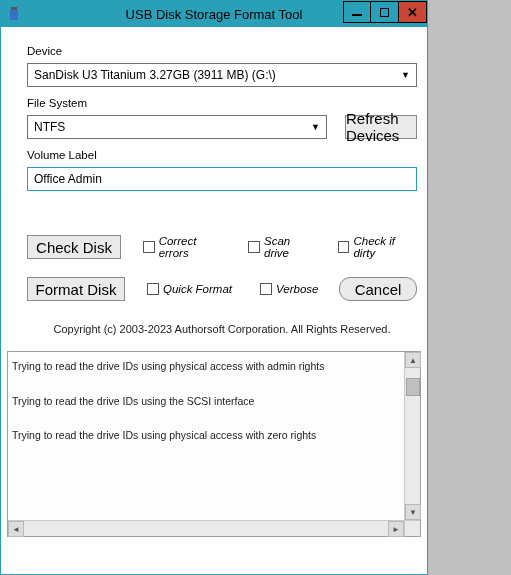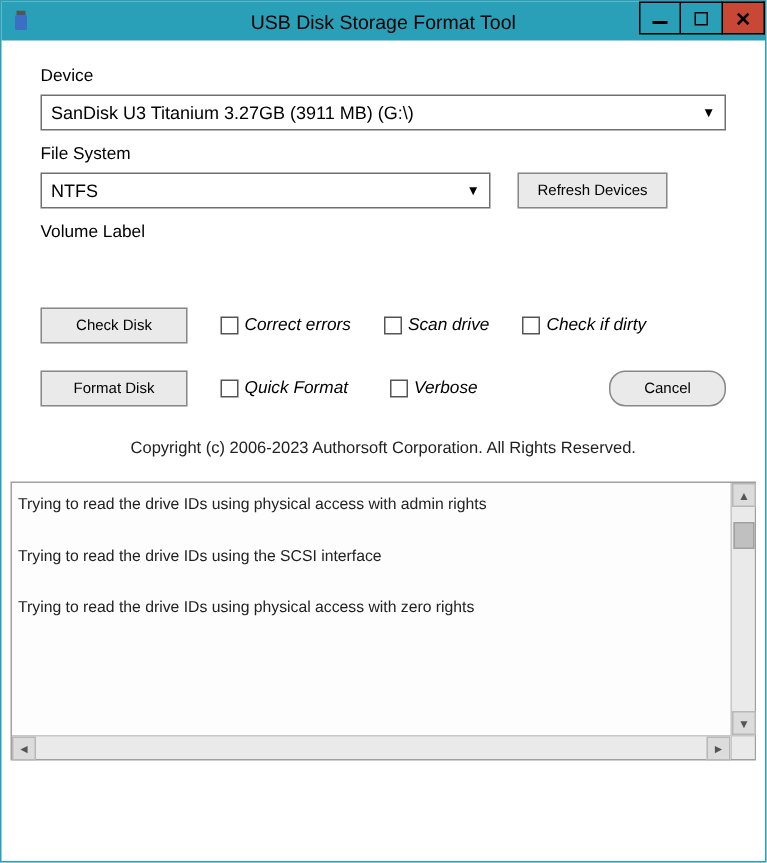--- a/index.html
+++ b/index.html
@@ -7,21 +7,21 @@
     margin: 0;
     padding: 0;
     font-family: "Segoe UI", Tahoma, sans-serif;
     font-size: 11.5px;
     background: #c0c0c0;
     width: 511px;
     height: 575px;
     overflow: hidden;
   }
   .window {
-    width: 511px;
+    width: 428px;
     height: 575px;
     background: #ffffff;
     border: 1px solid #2aa0b8;
     position: relative;
   }
   .titlebar {
     height: 26px;
     background: #2aa0b8;
     display: flex;
     align-items: center;
@@ -60,21 +60,21 @@
     font-weight: bold;
     background: #2aa0b8;
     cursor: default;
   }
   .winbtn:first-child { border-left: 1px solid #000; }
   .winbtn.close { background: #c84835; color: #000; }
   .winbtn .sq { width:9px; height:9px; border:1.5px solid #000; margin-top:1px; }
   .winbtn .min { width:10px; height:0; border-top:2px solid #000; margin-top:6px; }
 
   .content {
-    padding: 12px 26px 6px 26px;
+    padding: 12px 10px 6px 26px;
   }
   .label {
     margin: 10px 0 6px 0;
     color: #000;
   }
   .label.first { margin-top: 6px; }
 
   .dropdown {
     width: 100%;
     height: 24px;
@@ -97,21 +97,21 @@
   }
   .row-fs .dropdown { flex: 0 0 300px; }
   .btn {
     height: 24px;
     width: 100px;
     border: 1px solid #888;
     background: #eaeaea;
     display: flex;
     align-items: center;
     justify-content: center;
-    font-size: 10px;
+    font-size: 15px;
     cursor: default;
   }
   .textinput {
     width: 100%;
     height: 24px;
     border: 1px solid #2aa0b8;
     background: #fff;
     padding: 0 6px;
     font-size: 12px;
     display: flex;
@@ -243,20 +243,23 @@
     <div class="label">File System</div>
     <div class="row-fs">
       <div class="dropdown">
         <span>NTFS</span>
         <span class="arrow">▼</span>
       </div>
       <div class="btn">Refresh Devices</div>
     </div>
 
     <div class="label">Volume Label</div>
+    <div class="textinput">
+      <span>Office Admin</span>
+    </div>
 
     <div class="action-row">
       <div class="btn">Check Disk</div>
       <label class="cb">
         <span class="box"></span>
         <span>Correct errors</span>
       </label>
       <label class="cb">
         <span class="box"></span>
         <span>Scan drive</span>
@@ -273,21 +276,21 @@
         <span class="box"></span>
         <span>Quick Format</span>
       </label>
       <label class="cb" style="margin-left:28px">
         <span class="box"></span>
         <span>Verbose</span>
       </label>
       <div class="btn cancel">Cancel</div>
     </div>
 
-    <div class="copyright">Copyright (c) 2006-2023 Authorsoft Corporation. All Rights Reserved.</div>
+    <div class="copyright">Copyright (c) 2003-2023 Authorsoft Corporation. All Rights Reserved.</div>
   </div>
 
   <div class="logbox">
     <div class="logcontent">
       <div class="logline">Trying to read the drive IDs using physical access with admin rights</div>
       <div class="logline">Trying to read the drive IDs using the SCSI interface</div>
       <div class="logline">Trying to read the drive IDs using physical access with zero rights</div>
     </div>
     <div class="vscroll">
       <div class="sbtn">▲</div>

